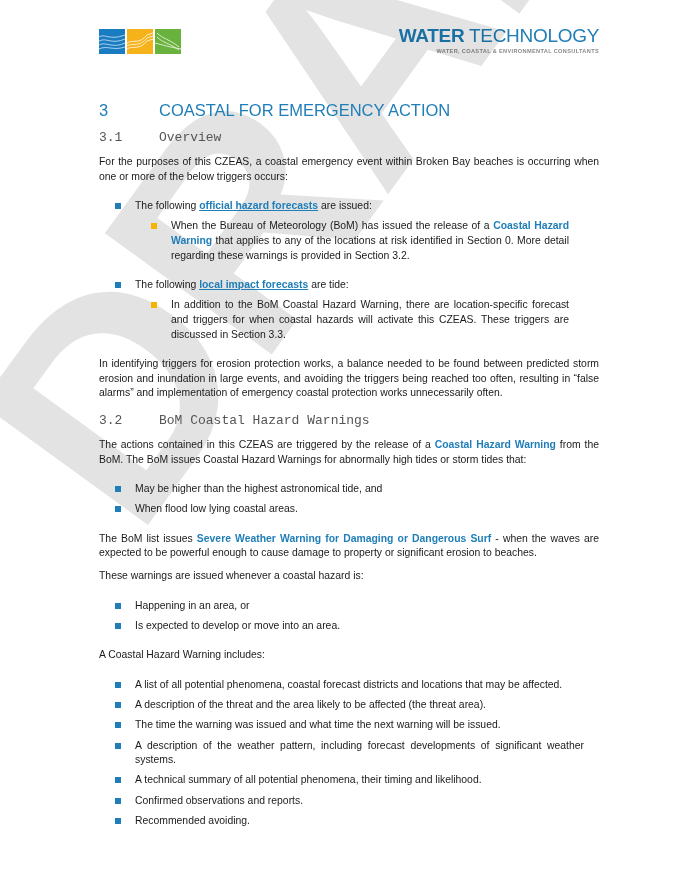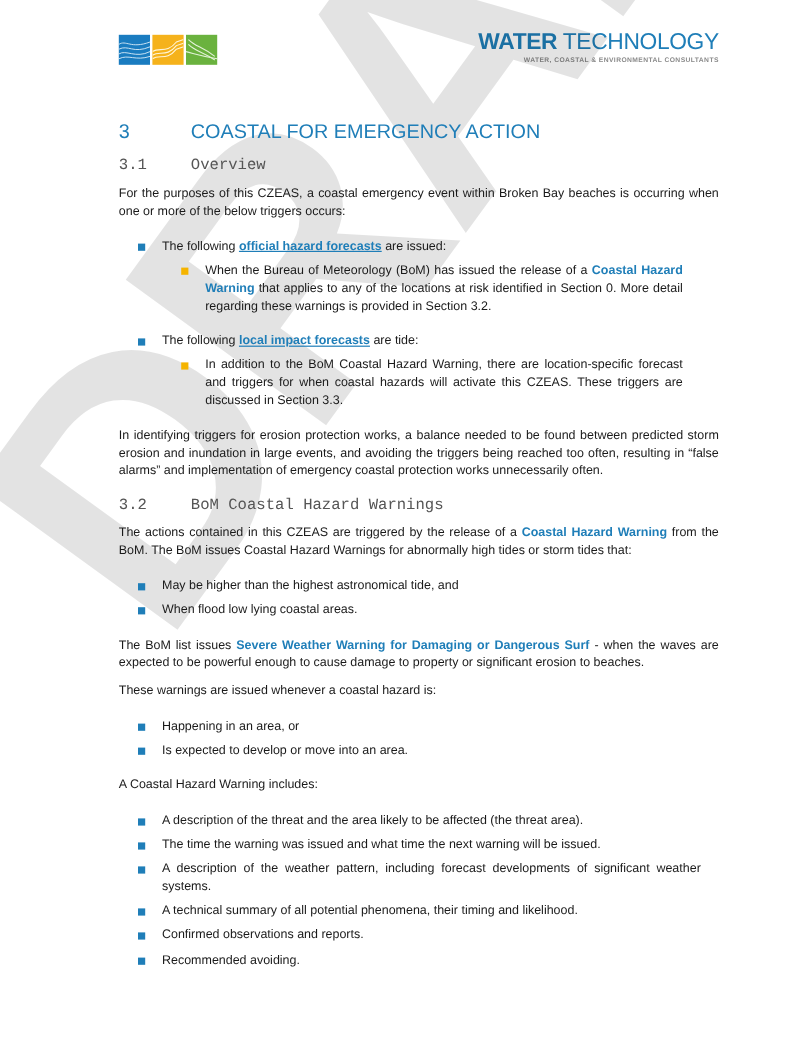--- a/index.html
+++ b/index.html
@@ -142,20 +142,21 @@
     <p>These warnings are issued whenever a coastal hazard is:</p>
 
     <ul>
       <li class="l1">Happening in an area, or</li>
       <li class="l1">Is expected to develop or move into an area.</li>
     </ul>
 
     <p style="margin-top:8px;">A Coastal Hazard Warning includes:</p>
 
     <ul>
+      <li class="l1">A list of all potential phenomena, coastal forecast districts and locations that may be affected.</li>
       <li class="l1">A description of the threat and the area likely to be affected (the threat area).</li>
       <li class="l1">The time the warning was issued and what time the next warning will be issued.</li>
       <li class="l1">A description of the weather pattern, including forecast developments of significant weather systems.</li>
       <li class="l1">A technical summary of all potential phenomena, their timing and likelihood.</li>
       <li class="l1">Confirmed observations and reports.</li>
       <li class="l1">Recommended avoiding.</li>
     </ul>
 
   </div>
 

